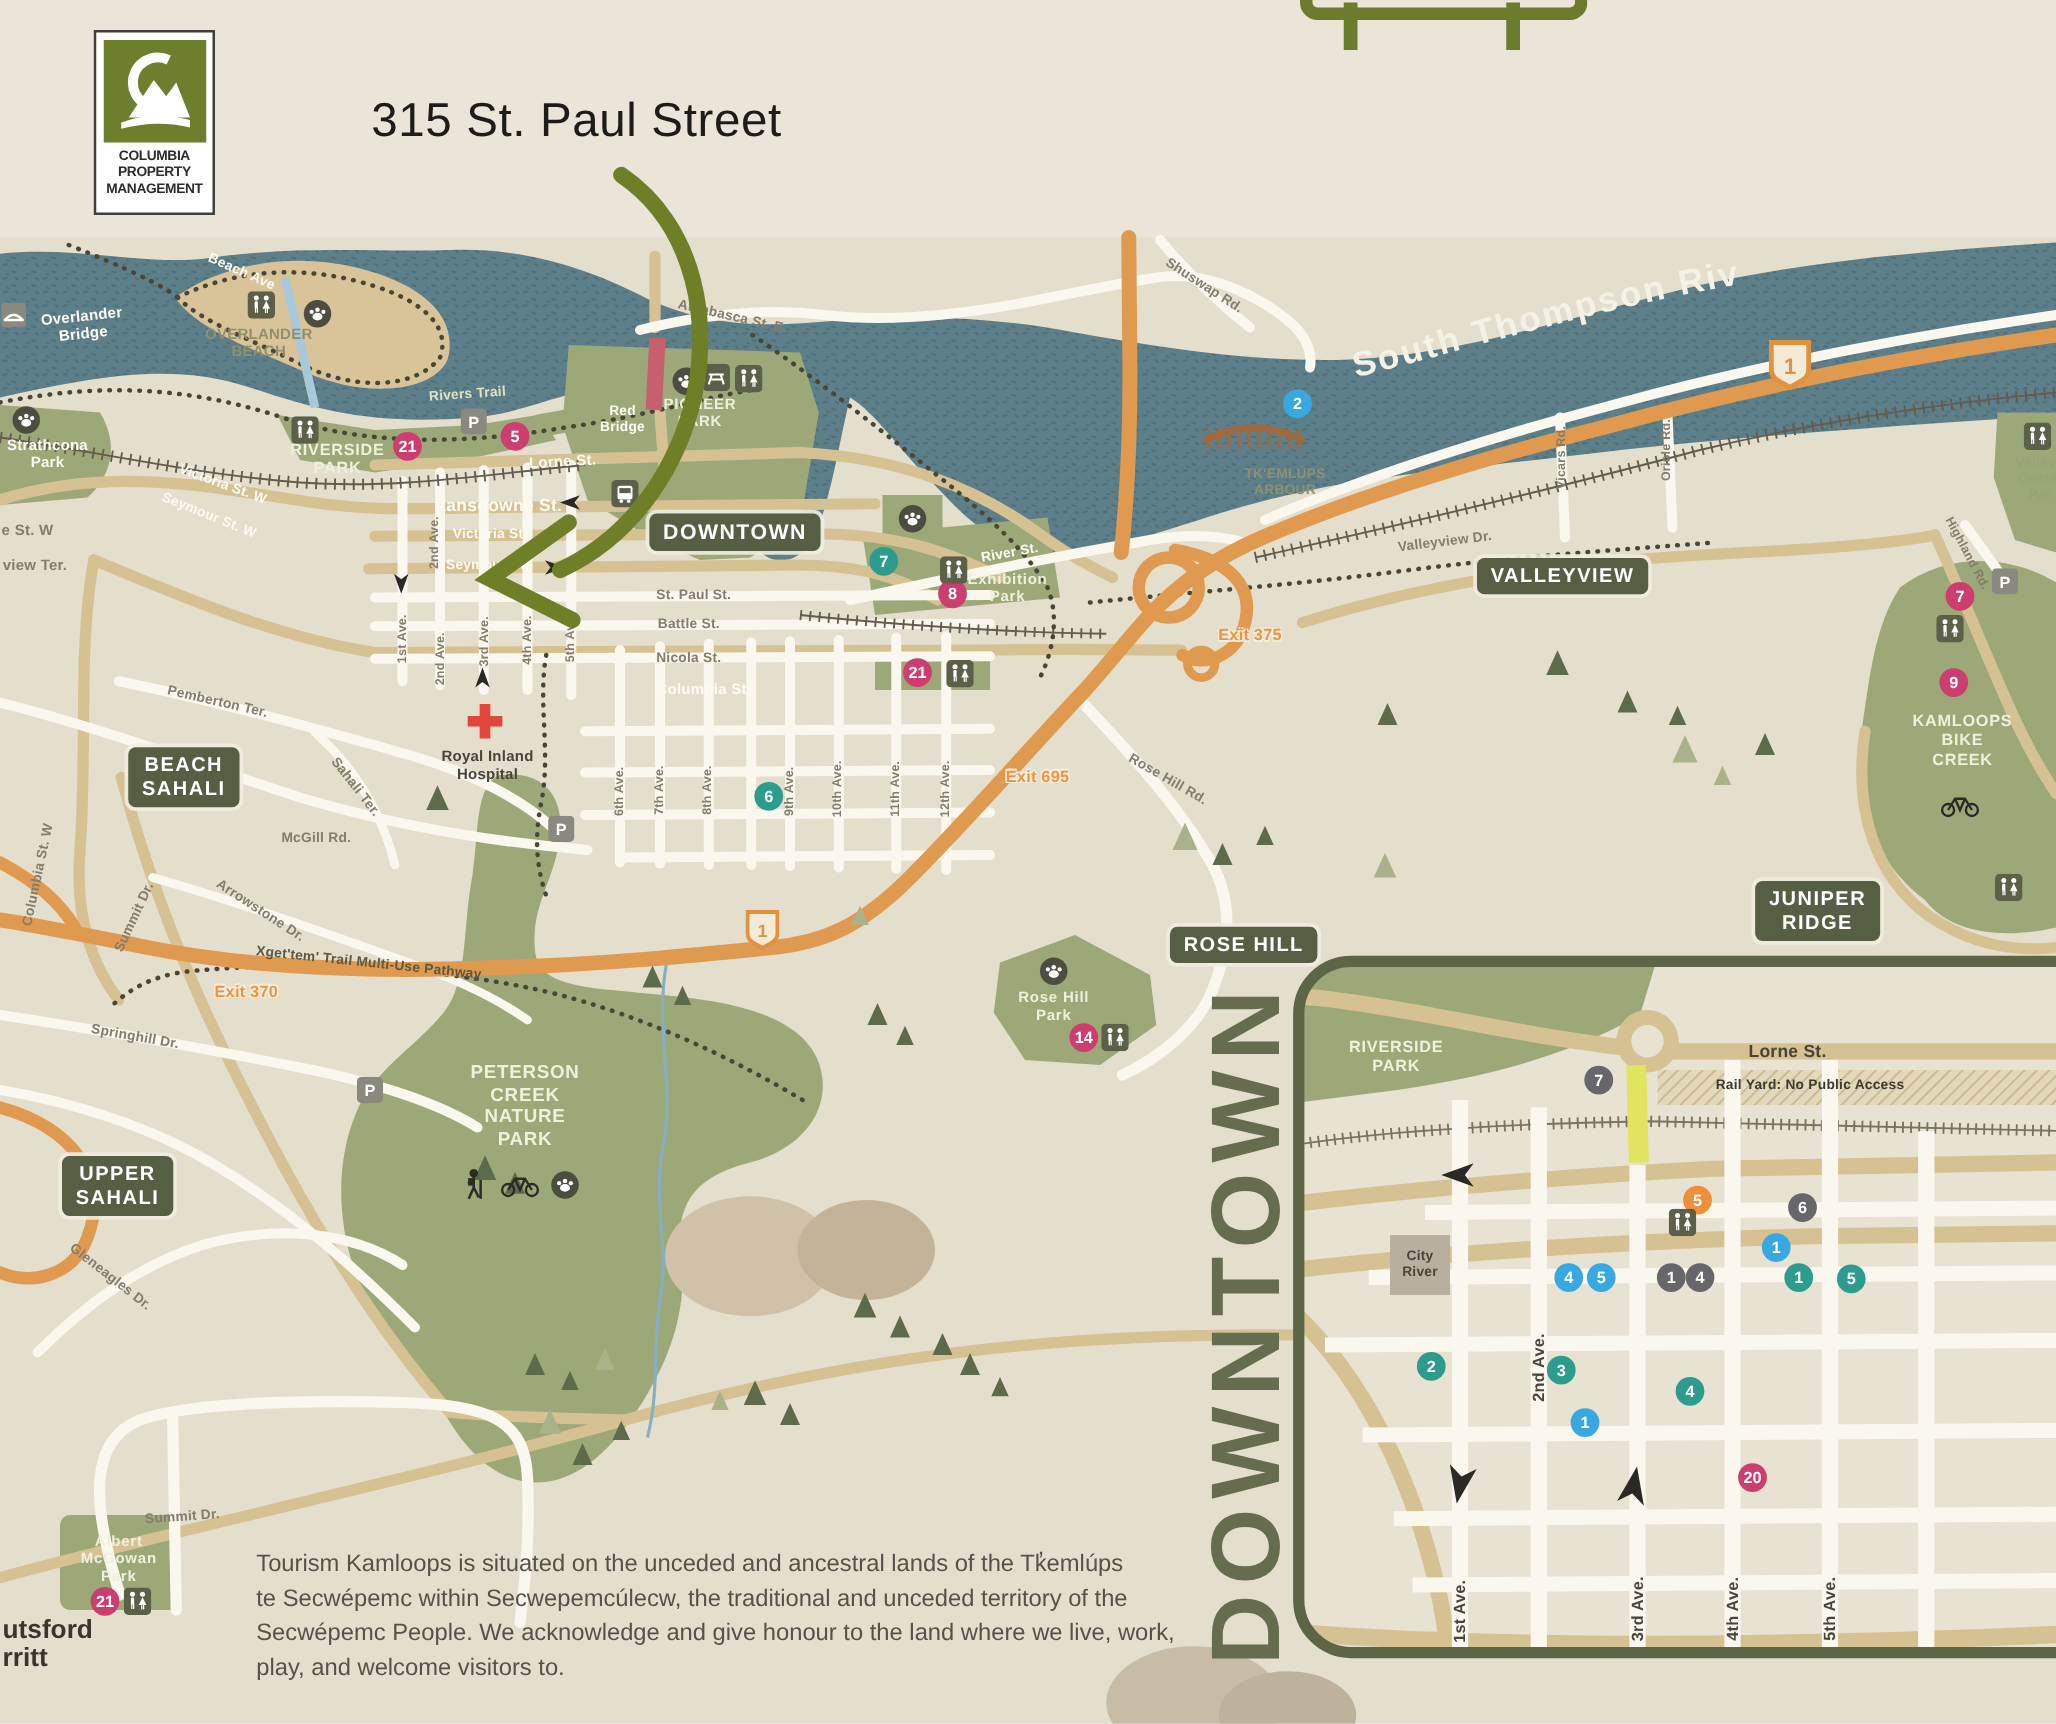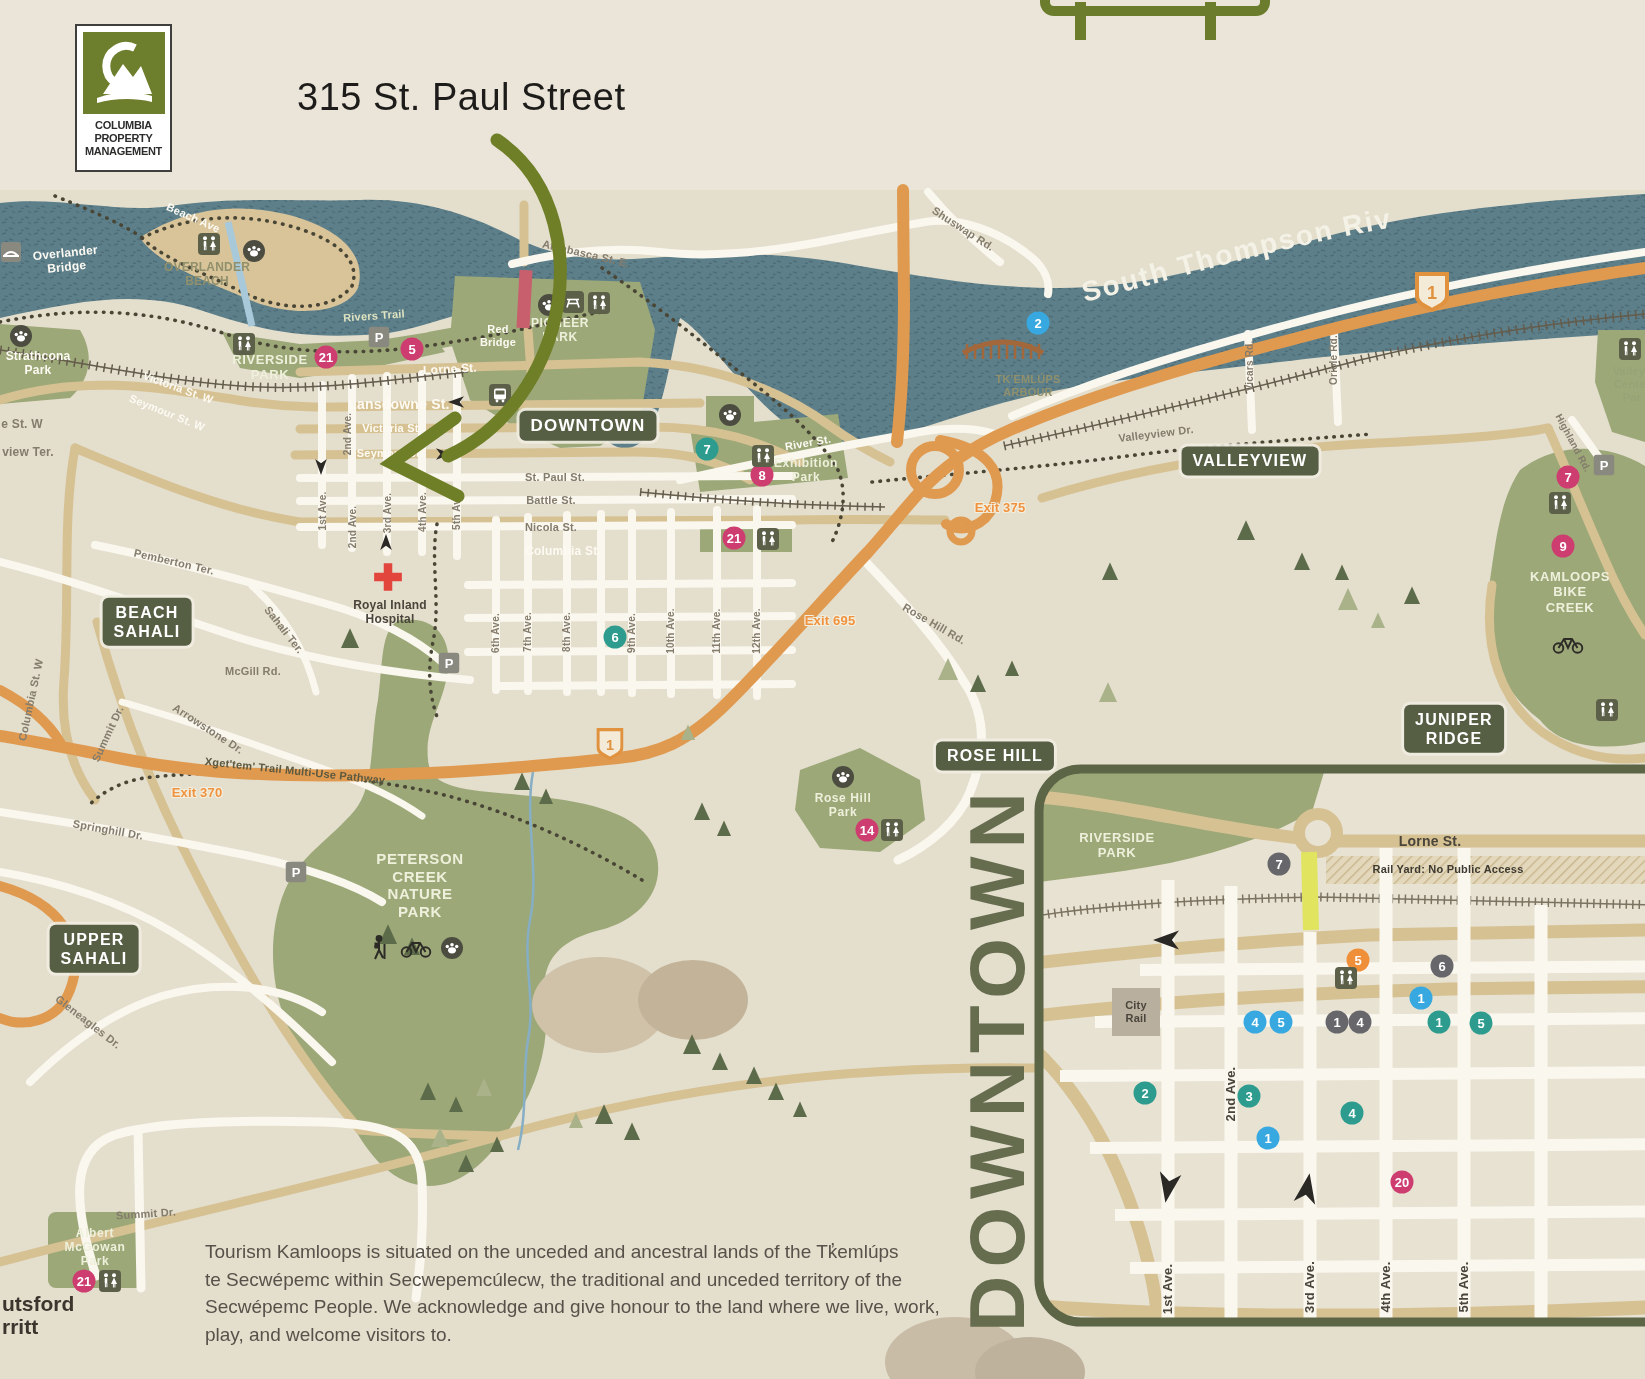--- a/index.html
+++ b/index.html
@@ -363,21 +363,21 @@
 Par</div>
       <div class="lbl grey" style="left: 146px; top: 1214px; font-size: 11px; transform: translate(-50%, -50%) rotate(-4deg);">Summit Dr.</div>
       <div class="lbl parkname" style="left: 95px; top: 1247px; font-size: 12px; transform: translate(-50%, -50%) rotate(0deg);">Albert
 McGowan
 Park</div>
       <div class="lbl parkname" style="left: 1117px; top: 845px; font-size: 13px; transform: translate(-50%, -50%) rotate(0deg);">RIVERSIDE
 PARK</div>
       <div class="lbl poi" style="left: 1430px; top: 841px; font-size: 14px; transform: translate(-50%, -50%) rotate(0deg);">Lorne St.</div>
       <div class="lbl poibold" style="left: 1448px; top: 869px; font-size: 11px; transform: translate(-50%, -50%) rotate(0deg);">Rail Yard: No Public Access</div>
       <div class="lbl poi" style="left: 1136px; top: 1012px; font-size: 11px; transform: translate(-50%, -50%) rotate(0deg);">City
-Rail</div>
+River</div>
       <div class="lbl poi" style="left: 1168px; top: 1289px; font-size: 13px; transform: translate(-50%, -50%) rotate(-90deg);">1st Ave.</div>
       <div class="lbl poi" style="left: 1231px; top: 1094px; font-size: 13px; transform: translate(-50%, -50%) rotate(-90deg);">2nd Ave.</div>
       <div class="lbl poi" style="left: 1310px; top: 1287px; font-size: 13px; transform: translate(-50%, -50%) rotate(-90deg);">3rd Ave.</div>
       <div class="lbl poi" style="left: 1386px; top: 1287px; font-size: 13px; transform: translate(-50%, -50%) rotate(-90deg);">4th Ave.</div>
       <div class="lbl poi" style="left: 1464px; top: 1287px; font-size: 13px; transform: translate(-50%, -50%) rotate(-90deg);">5th Ave.</div>
       <div class="badge" style="left: 588px; top: 426px; font-size: 17px; transform: translate(-50%, -50%);">DOWNTOWN</div>
       <div class="badge" style="left: 1250px; top: 461px; font-size: 16px; transform: translate(-50%, -50%);">VALLEYVIEW</div>
       <div class="badge" style="left: 147px; top: 622px; font-size: 16px; transform: translate(-50%, -50%);">BEACH
 SAHALI</div>
       <div class="badge" style="left: 94px; top: 949px; font-size: 16px; transform: translate(-50%, -50%);">UPPER

